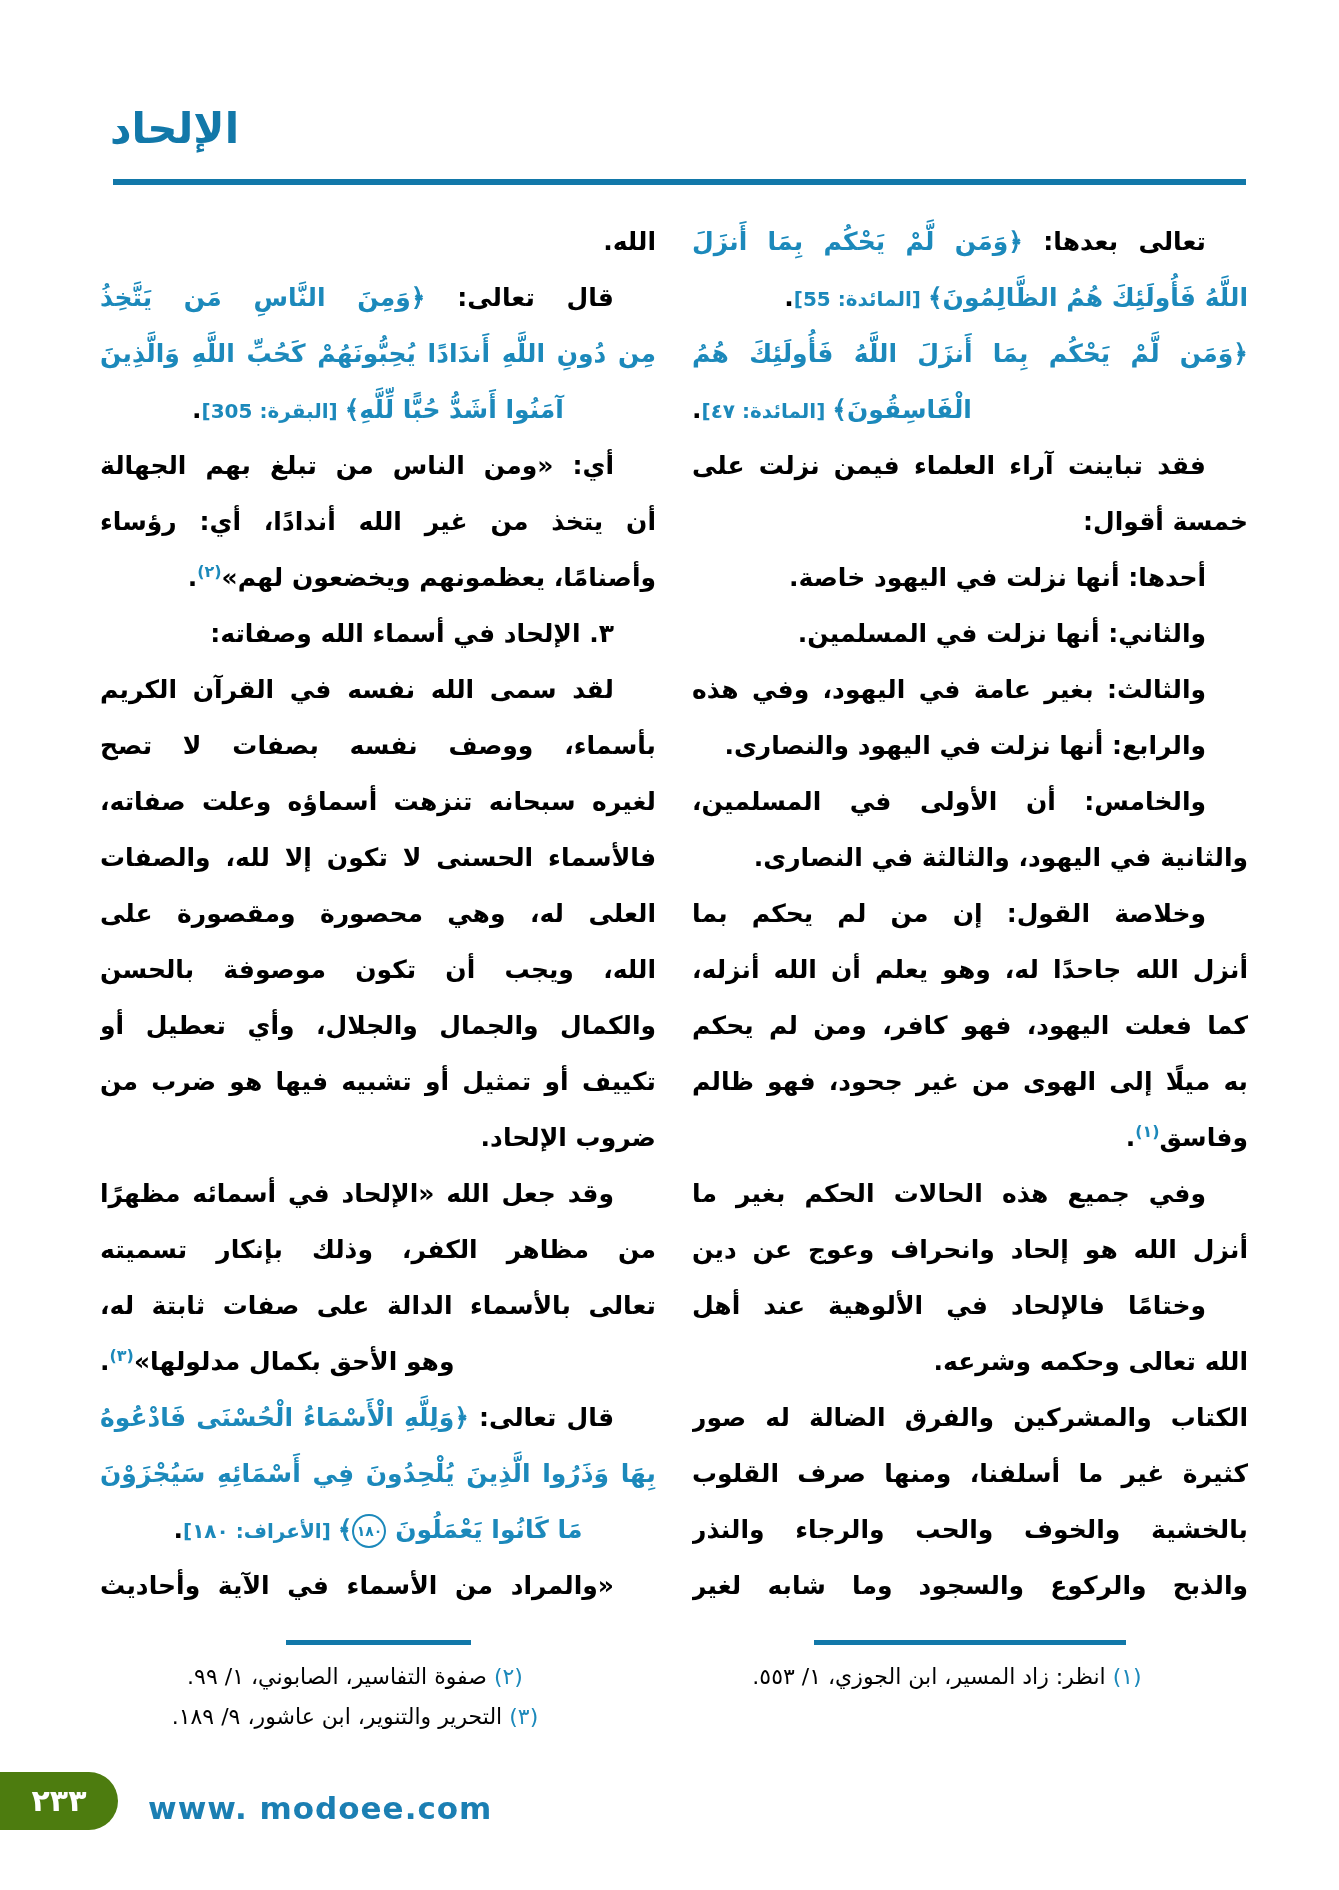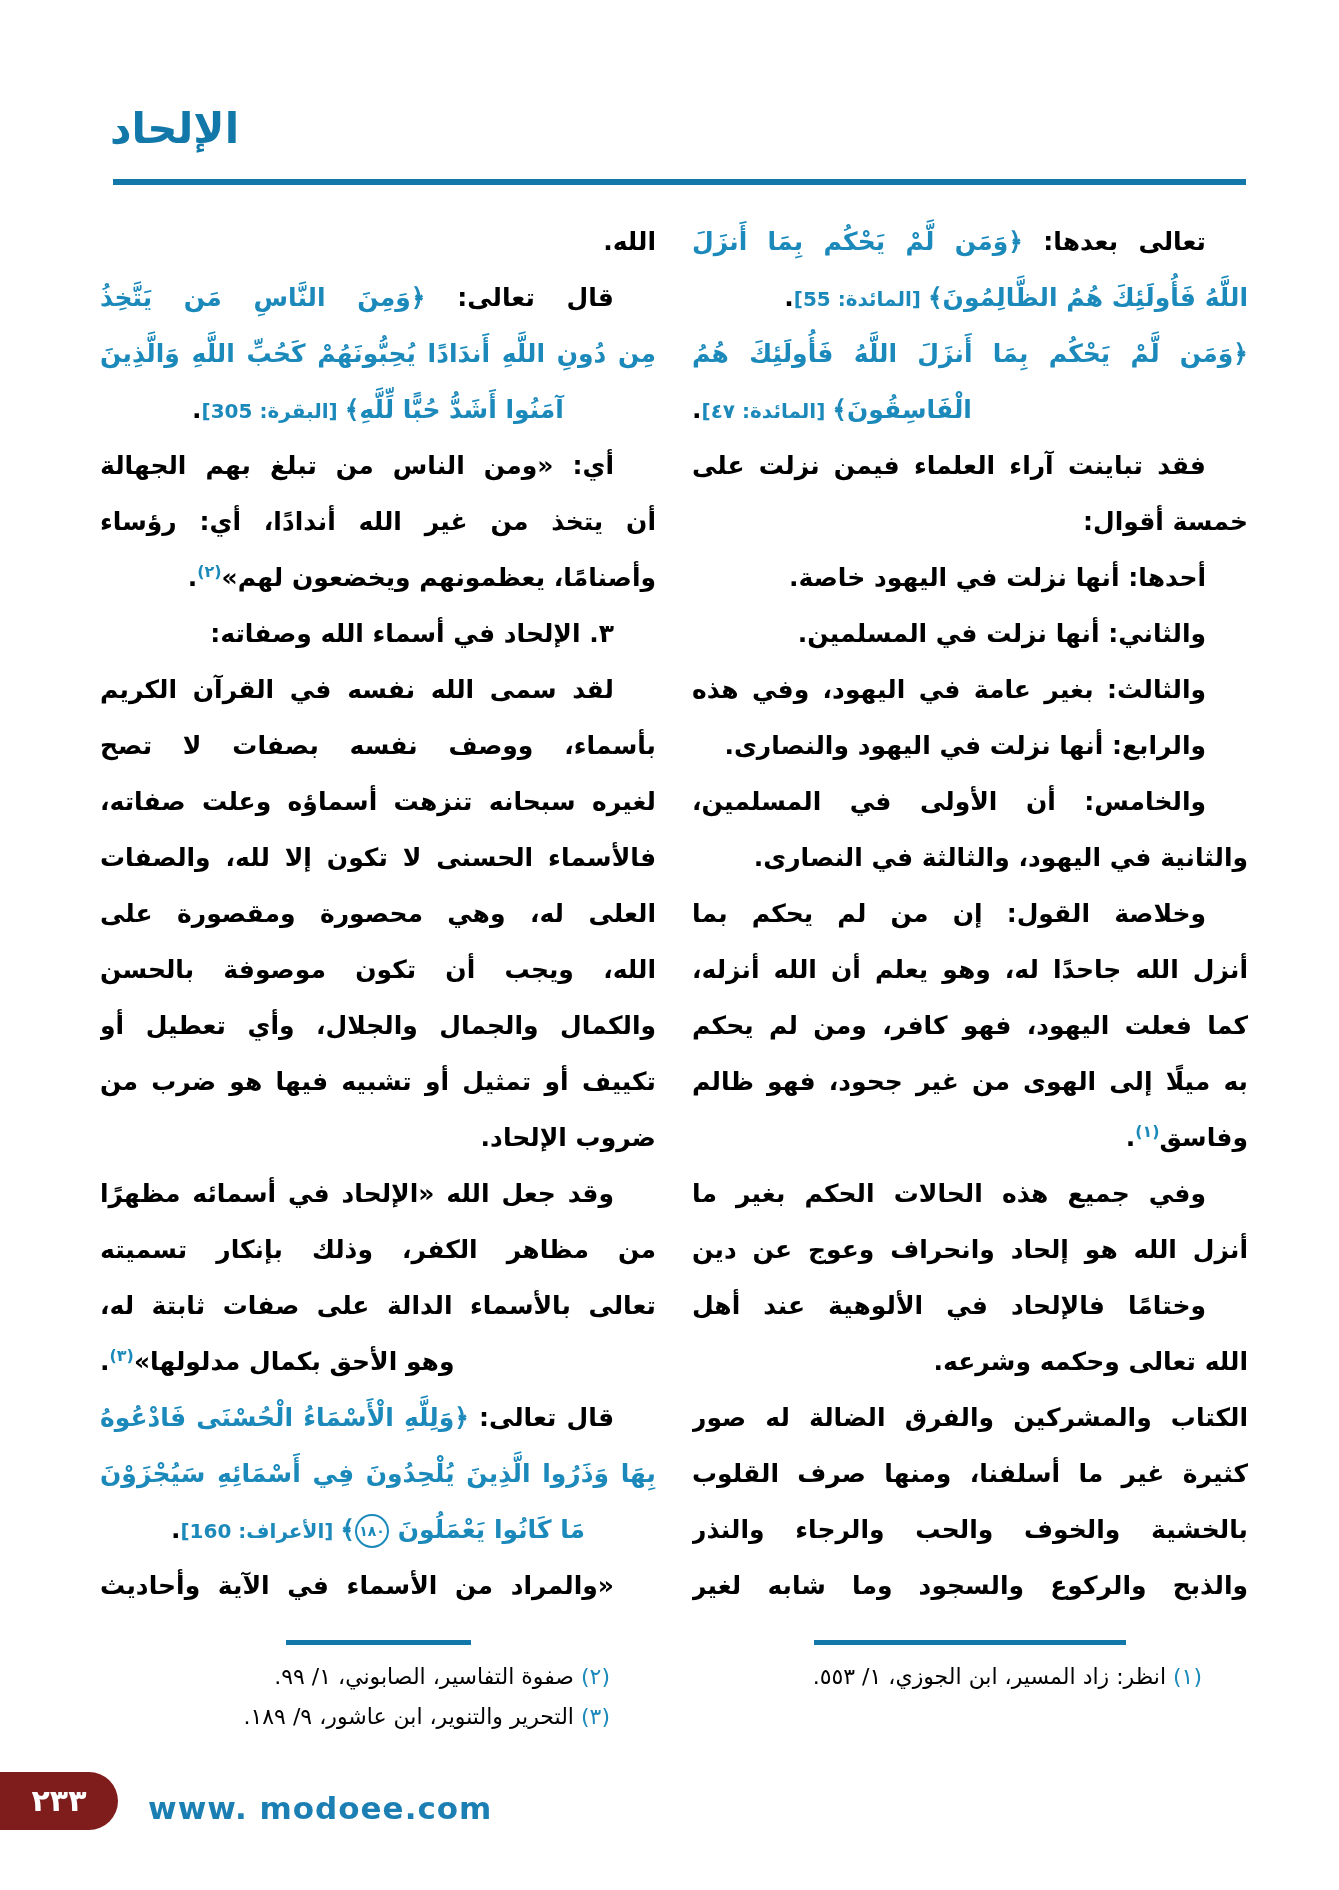--- a/index.html
+++ b/index.html
@@ -36,28 +36,28 @@
   .seg-v{
     display:inline-block;width:30px;height:30px;line-height:30px;border:2px solid #1C89BB;
     border-radius:50%;color:#1C89BB;font-size:14px;text-align:center;vertical-align:middle;
     font-weight:bold;
   }
   
   .fn-rule{height:5px;background:#1278A9;margin:26px auto 12px auto;}
   .col-right .fn-rule{width:312px;}
   .col-left .fn-rule{width:185px;}
   .fn-line{
-    direction:rtl;text-align:right;padding-right:46px;
+    direction:rtl;text-align:center;padding-right:46px;
     font-size:22px;font-weight:normal;line-height:40px;color:#000;
   }
   .fn-marker{color:#1C89BB;}
   .fn-text{color:#000;}
   
   .page-pill{
-    position:absolute;left:0;top:1772px;width:118px;height:58px;background:#7f1d1d;
+    position:absolute;left:0;top:1772px;width:118px;height:58px;background:#4d7c0f;
     border-radius:0 29px 29px 0;color:#ffffff;font-size:30px;font-weight:bold;
     text-align:center;line-height:58px;direction:rtl;
   }
   .website{
     position:absolute;left:148px;top:1782px;color:#1B7FB3;
     font-size:31px;font-weight:bold;direction:ltr;letter-spacing:1px;margin-top:8px;
   }
 </style>
 </head>
 <body>
@@ -119,21 +119,21 @@
           <div class="line j"><span class="seg-n">الله، ويجب أن تكون موصوفة بالحسن</span></div>
           <div class="line j"><span class="seg-n">والكمال والجمال والجلال، وأي تعطيل أو</span></div>
           <div class="line j"><span class="seg-n">تكييف أو تمثيل أو تشبيه فيها هو ضرب من</span></div>
           <div class="line"><span class="seg-n">ضروب الإلحاد.</span></div>
           <div class="line j in"><span class="seg-n">وقد جعل الله «الإلحاد في أسمائه مظهرًا</span></div>
           <div class="line j"><span class="seg-n">من مظاهر الكفر، وذلك بإنكار تسميته</span></div>
           <div class="line j"><span class="seg-n">تعالى بالأسماء الدالة على صفات ثابتة له،</span></div>
           <div class="line a-l"><span class="seg-n">وهو الأحق بكمال مدلولها»</span><span class="seg-f">(٣)</span><span class="seg-n">.</span></div>
           <div class="line j in"><span class="seg-n">قال تعالى: </span><span class="seg-q">﴿وَلِلَّهِ الْأَسْمَاءُ الْحُسْنَى فَادْعُوهُ</span></div>
           <div class="line j"><span class="seg-q">بِهَا وَذَرُوا الَّذِينَ يُلْحِدُونَ فِي أَسْمَائِهِ سَيُجْزَوْنَ</span></div>
-          <div class="line a-c"><span class="seg-q">مَا كَانُوا يَعْمَلُونَ </span><span class="seg-v">١٨٠</span><span class="seg-q">﴾</span><span class="seg-r"> [الأعراف: 160]</span><span class="seg-n">.</span></div>
+          <div class="line a-c"><span class="seg-q">مَا كَانُوا يَعْمَلُونَ </span><span class="seg-v">١٨٠</span><span class="seg-q">﴾</span><span class="seg-r"> [الأعراف: ١٨٠]</span><span class="seg-n">.</span></div>
           <div class="line j in"><span class="seg-n">«والمراد من الأسماء في الآية وأحاديث</span></div>
         </div>
       <div class="fn-rule"></div>
       <div class="footnotes" id="fn-left">
           <div class="fn-line"><span class="fn-marker">(٢)</span><span class="fn-text"> صفوة التفاسير، الصابوني، ١/ ٩٩.</span></div>
           <div class="fn-line"><span class="fn-marker">(٣)</span><span class="fn-text"> التحرير والتنوير، ابن عاشور، ٩/ ١٨٩.</span></div>
         </div>
     </section>
   </main>
 

